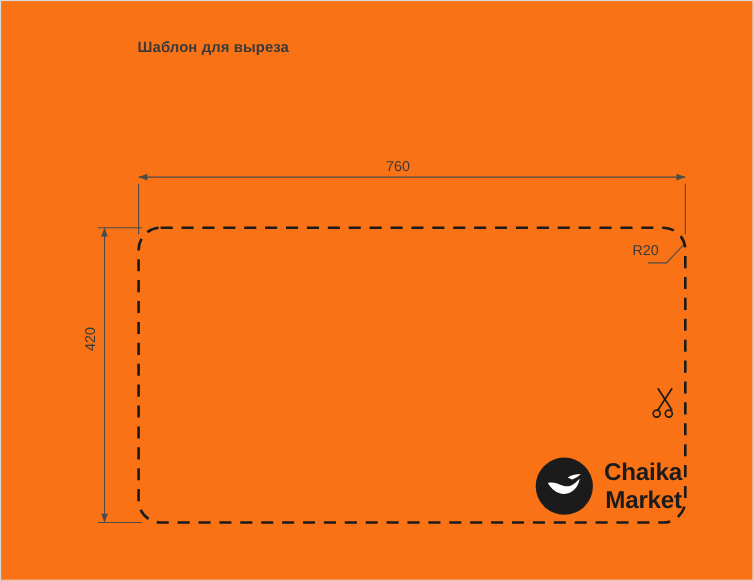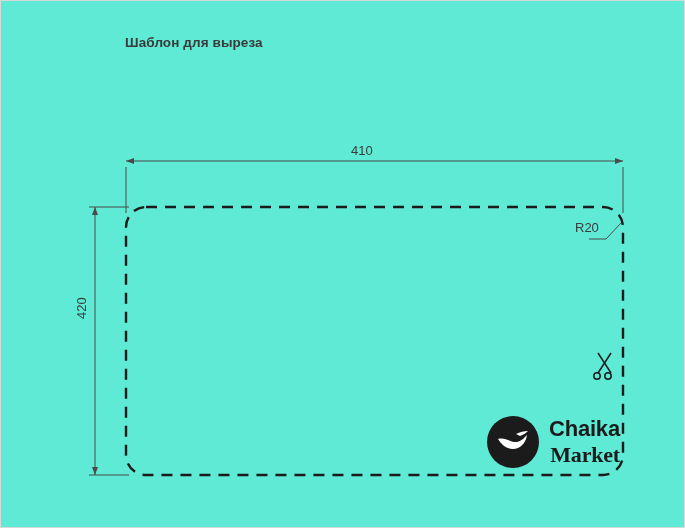--- a/index.html
+++ b/index.html
@@ -7,21 +7,21 @@
     padding: 0;
     background: #ffffff;
   }
   body {
     font-family: "Liberation Sans", sans-serif;
   }
   #page {
     position: relative;
     width: 685px;
     height: 528px;
-    background: #5eead4;
+    background: #f97316;
     border: 1px solid #d9d9d9;
     box-sizing: border-box;
     overflow: hidden;
   }
 
   
   .title {
     position: absolute;
     left: 124px;
     top: 34px;
@@ -93,21 +93,20 @@
   }
   #logo-text .l1,
   #logo-text .l2 {
     font-size: 22px;
     font-weight: bold;
     color: #1b1b1b;
     letter-spacing: -0.2px;
   }
   #logo-text .l2 {
     margin-top: 4px;
-    font-family: Liberation Serif, serif;
   }
 </style>
 </head>
 <body>
 
 <div id="page">
 
   <div class="title">Шаблон для выреза</div>
 
   <svg id="drawing" viewBox="0 0 685 528" xmlns="http://www.w3.org/2000/svg">
@@ -140,21 +139,21 @@
     <polyline points="588,238 605,238 620,222" fill="none" stroke="#4a4a4a" stroke-width="1"></polyline>
 
     <g stroke="#1b1b1b" stroke-width="1.5" fill="none">
       <line x1="597" y1="352" x2="610" y2="372"></line>
       <line x1="610" y1="352" x2="597" y2="372"></line>
       <circle cx="596" cy="375" r="3.2"></circle>
       <circle cx="607" cy="375" r="3.2"></circle>
     </g>
   </svg>
 
-  <div class="dim-label" id="label-width">410</div>
+  <div class="dim-label" id="label-width">760</div>
   <div class="dim-label" id="label-height">420</div>
   <div class="dim-label" id="label-radius">R20</div>
 
   <div id="logo">
     <svg id="logo-mark" viewBox="0 0 54 54" xmlns="http://www.w3.org/2000/svg">
       <circle cx="27" cy="27" r="26" fill="#1b1b1b"></circle>
       <path d="M12 24 C20 22 25 28 31 27 C36 26 39 22 41 20 C40 28 34 34 27 34 C20 34 15 29 12 24 Z" fill="#ffffff"></path>
       <path d="M30 19 C34 17 38 16 42 16 C40 18 37 20 34 21 Z" fill="#ffffff"></path>
     </svg>
     <div id="logo-text">

